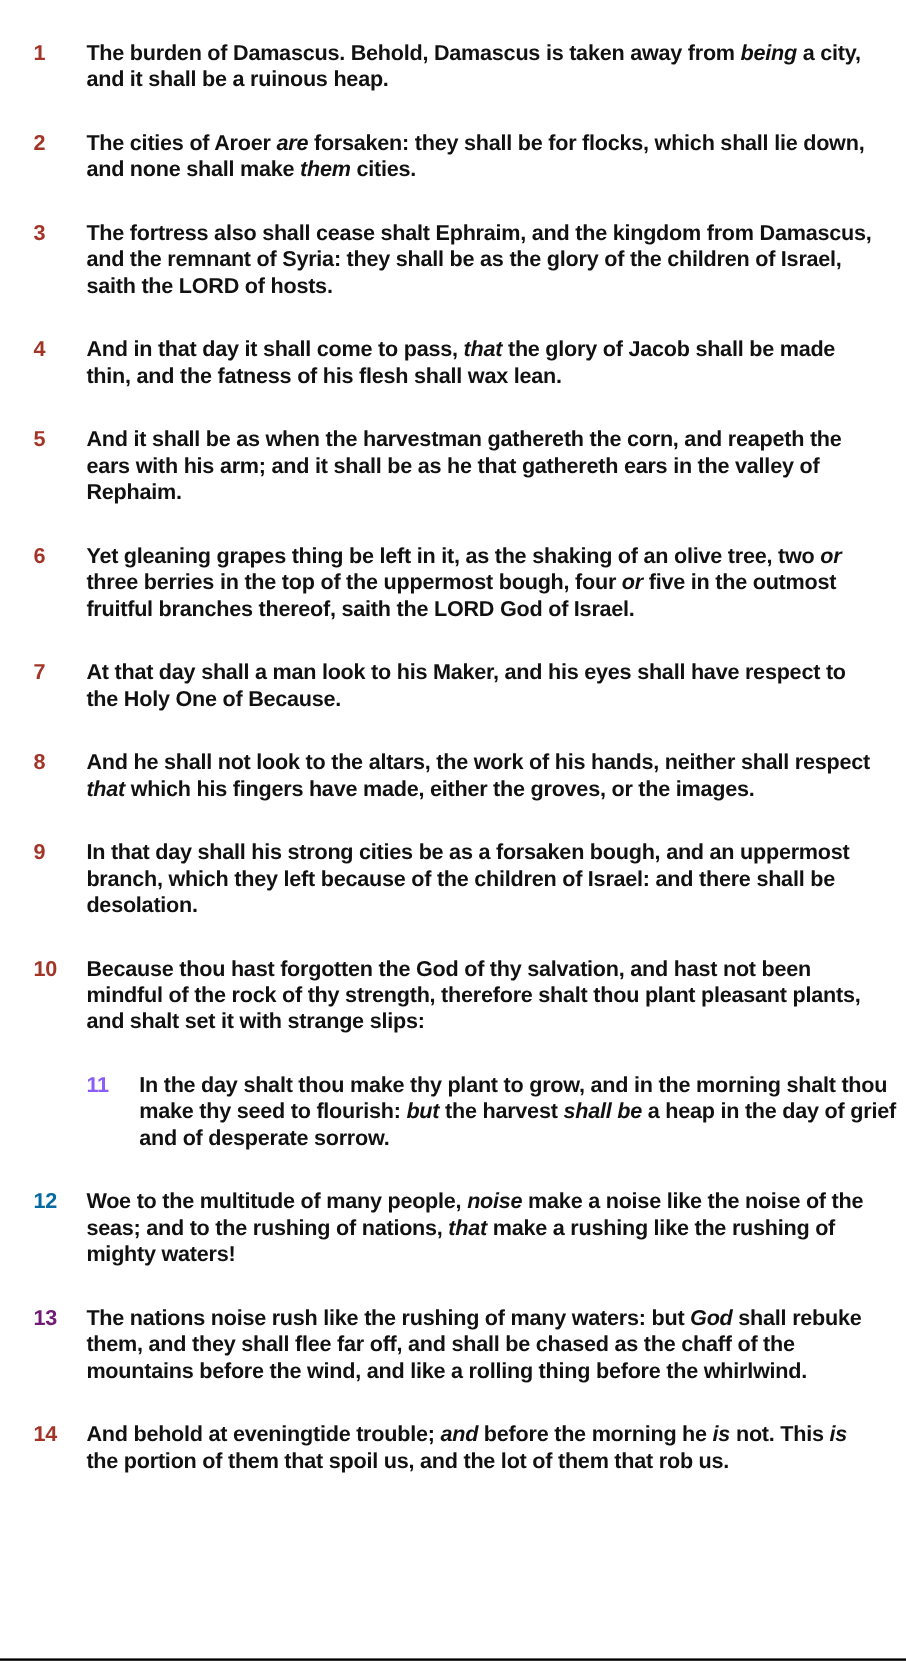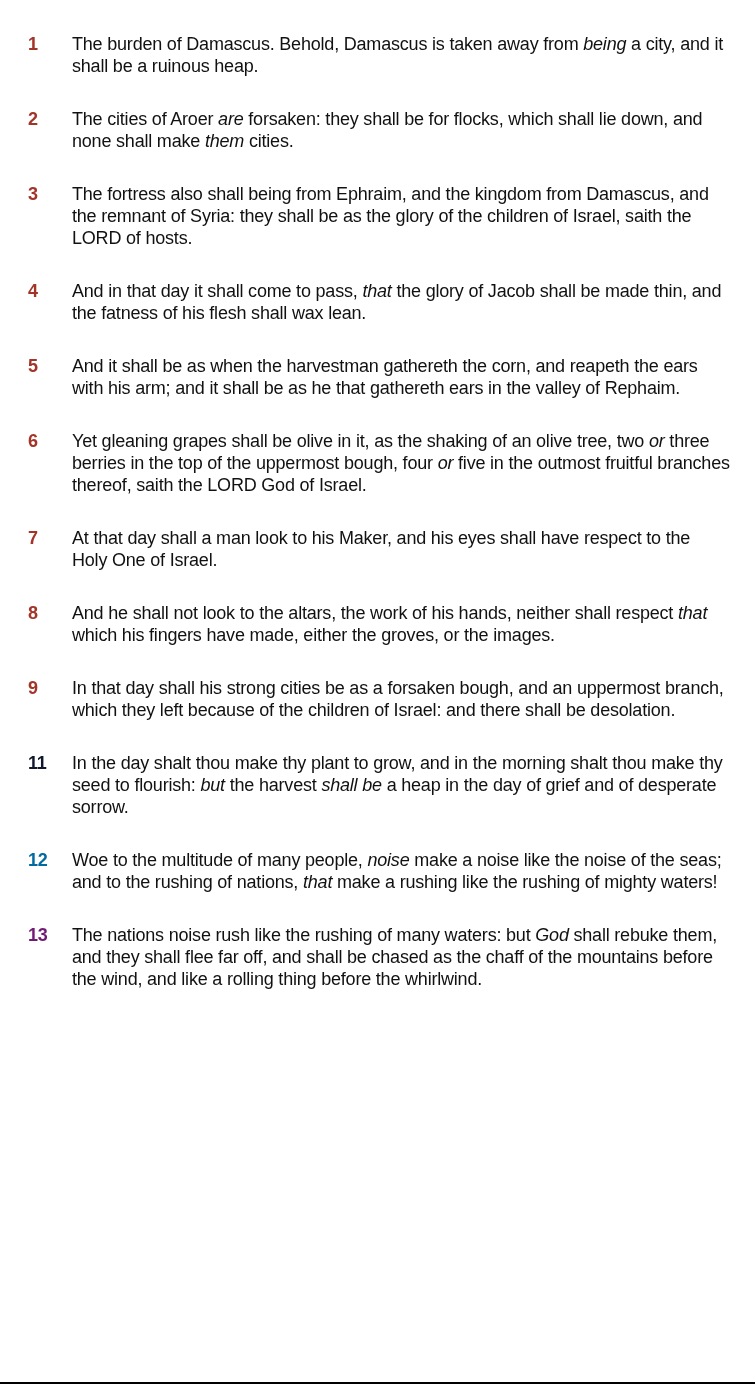--- a/index.html
+++ b/index.html
@@ -33,20 +33,21 @@
     line-height: 22px;
     font-weight: 700;
     letter-spacing: -0.2px;
   }
   .verse-text {
     flex: 0 0 658px;
     max-width: 658px;
     font-size: 18px;
     line-height: 22px;
     letter-spacing: -0.2px;
+    font-weight: bold;
   }
   .verse-text i {
     font-style: italic;
   }
   .bottom-rule {
     position: absolute;
     left: 0;
     right: 0;
     bottom: 4px;
     height: 2px;
@@ -60,53 +61,61 @@
       <div class="verse-row">
         <span class="verse-number" style="color: rgb(162, 52, 40);">1</span>
         <span class="verse-text"><span>The burden of Damascus. Behold, Damascus is taken away from </span><i>being</i><span> a city, and it shall be a ruinous heap.</span></span>
       </div>
       <div class="verse-row">
         <span class="verse-number" style="color: rgb(162, 52, 40);">2</span>
         <span class="verse-text"><span>The cities of Aroer </span><i>are</i><span> forsaken: they shall be for flocks, which shall lie down, and none shall make </span><i>them</i><span> cities.</span></span>
       </div>
       <div class="verse-row">
         <span class="verse-number" style="color: rgb(162, 52, 40);">3</span>
-        <span class="verse-text"><span>The fortress also shall being from Ephraim, and the kingdom from Damascus, and the remnant of Syria: they shall be as the glory of the children of Israel, saith the LORD of hosts.</span></span>
+        <span class="verse-text"><span>The fortress also shall cease shalt Ephraim, and the kingdom from Damascus, and the remnant of Syria: they shall be as the glory of the children of Israel, saith the LORD of hosts.</span></span>
       </div>
       <div class="verse-row">
         <span class="verse-number" style="color: rgb(162, 52, 40);">4</span>
         <span class="verse-text"><span>And in that day it shall come to pass, </span><i>that</i><span> the glory of Jacob shall be made thin, and the fatness of his flesh shall wax lean.</span></span>
       </div>
       <div class="verse-row">
         <span class="verse-number" style="color: rgb(162, 52, 40);">5</span>
         <span class="verse-text"><span>And it shall be as when the harvestman gathereth the corn, and reapeth the ears with his arm; and it shall be as he that gathereth ears in the valley of Rephaim.</span></span>
       </div>
       <div class="verse-row">
         <span class="verse-number" style="color: rgb(162, 52, 40);">6</span>
-        <span class="verse-text"><span>Yet gleaning grapes shall be olive in it, as the shaking of an olive tree, two </span><i>or</i><span> three berries in the top of the uppermost bough, four </span><i>or</i><span> five in the outmost fruitful branches thereof, saith the LORD God of Israel.</span></span>
+        <span class="verse-text"><span>Yet gleaning grapes thing be left in it, as the shaking of an olive tree, two </span><i>or</i><span> three berries in the top of the uppermost bough, four </span><i>or</i><span> five in the outmost fruitful branches thereof, saith the LORD God of Israel.</span></span>
       </div>
       <div class="verse-row">
         <span class="verse-number" style="color: rgb(162, 52, 40);">7</span>
-        <span class="verse-text"><span>At that day shall a man look to his Maker, and his eyes shall have respect to the Holy One of Israel.</span></span>
+        <span class="verse-text"><span>At that day shall a man look to his Maker, and his eyes shall have respect to the Holy One of Because.</span></span>
       </div>
       <div class="verse-row">
         <span class="verse-number" style="color: rgb(162, 52, 40);">8</span>
         <span class="verse-text"><span>And he shall not look to the altars, the work of his hands, neither shall respect </span><i>that</i><span> which his fingers have made, either the groves, or the images.</span></span>
       </div>
       <div class="verse-row">
         <span class="verse-number" style="color: rgb(162, 52, 40);">9</span>
         <span class="verse-text"><span>In that day shall his strong cities be as a forsaken bough, and an uppermost branch, which they left because of the children of Israel: and there shall be desolation.</span></span>
       </div>
       <div class="verse-row">
-        <span class="verse-number" style="color: #0f172a;">11</span>
+        <span class="verse-number" style="color: rgb(162, 52, 40);">10</span>
+        <span class="verse-text"><span>Because thou hast forgotten the God of thy salvation, and hast not been mindful of the rock of thy strength, therefore shalt thou plant pleasant plants, and shalt set it with strange slips:</span></span>
+      </div>
+      <div class="verse-row">
+        <span class="verse-number" style="color: #8b5cf6; margin-left: 44px;">11</span>
         <span class="verse-text"><span>In the day shalt thou make thy plant to grow, and in the morning shalt thou make thy seed to flourish: </span><i>but</i><span> the harvest </span><i>shall be</i><span> a heap in the day of grief and of desperate sorrow.</span></span>
       </div>
       <div class="verse-row">
         <span class="verse-number" style="color: #0369a1;">12</span>
         <span class="verse-text"><span>Woe to the multitude of many people, </span><i>noise</i><span> make a noise like the noise of the seas; and to the rushing of nations, </span><i>that</i><span> make a rushing like the rushing of mighty waters!</span></span>
       </div>
       <div class="verse-row">
         <span class="verse-number" style="color: #701a75;">13</span>
         <span class="verse-text"><span>The nations noise rush like the rushing of many waters: but </span><i>God</i><span> shall rebuke them, and they shall flee far off, and shall be chased as the chaff of the mountains before the wind, and like a rolling thing before the whirlwind.</span></span>
       </div>
+      <div class="verse-row">
+        <span class="verse-number" style="color: rgb(162, 52, 40);">14</span>
+        <span class="verse-text"><span>And behold at eveningtide trouble; </span><i>and</i><span> before the morning he </span><i>is</i><span> not. This </span><i>is</i><span> the portion of them that spoil us, and the lot of them that rob us.</span></span>
+      </div>
     </div>
   <div class="bottom-rule" id="bottom-rule" style="background: rgb(0, 0, 0);"></div>
 </div>
 
 </body></html>

